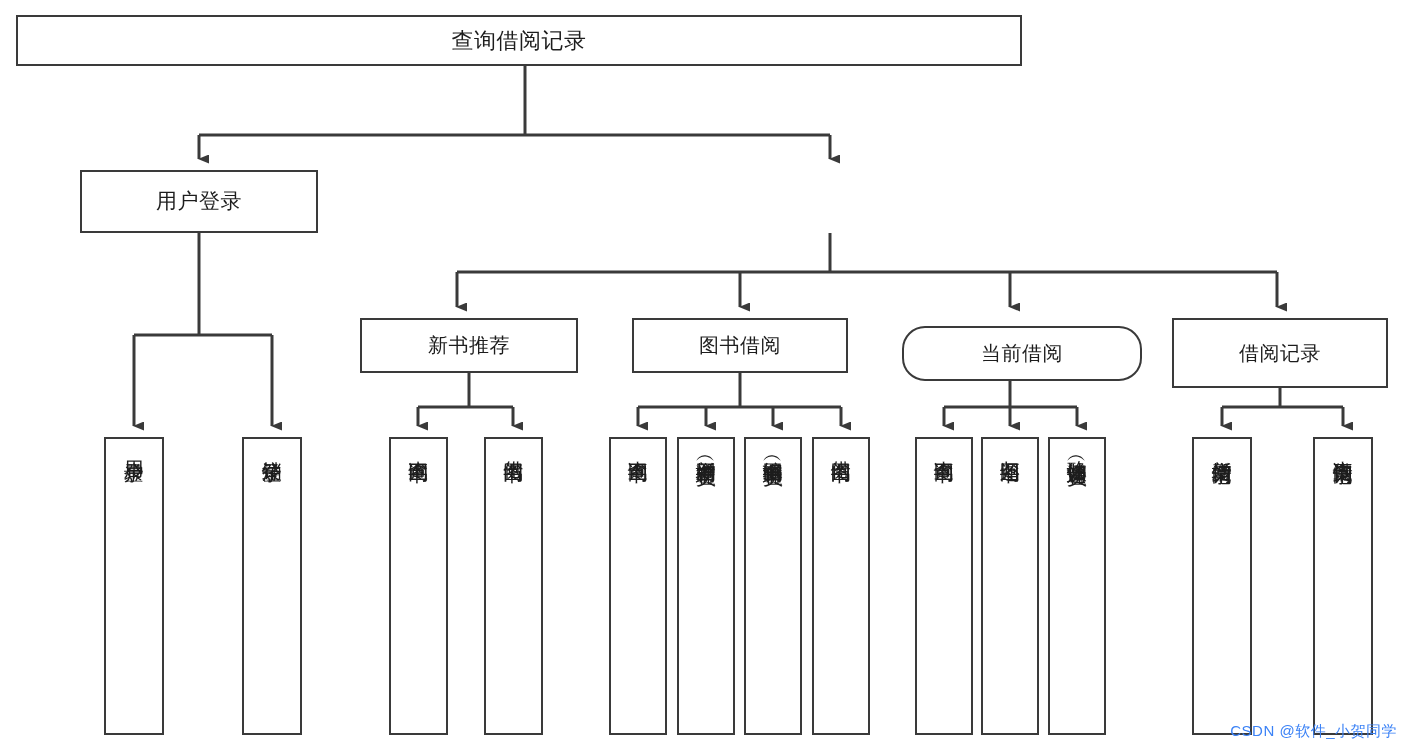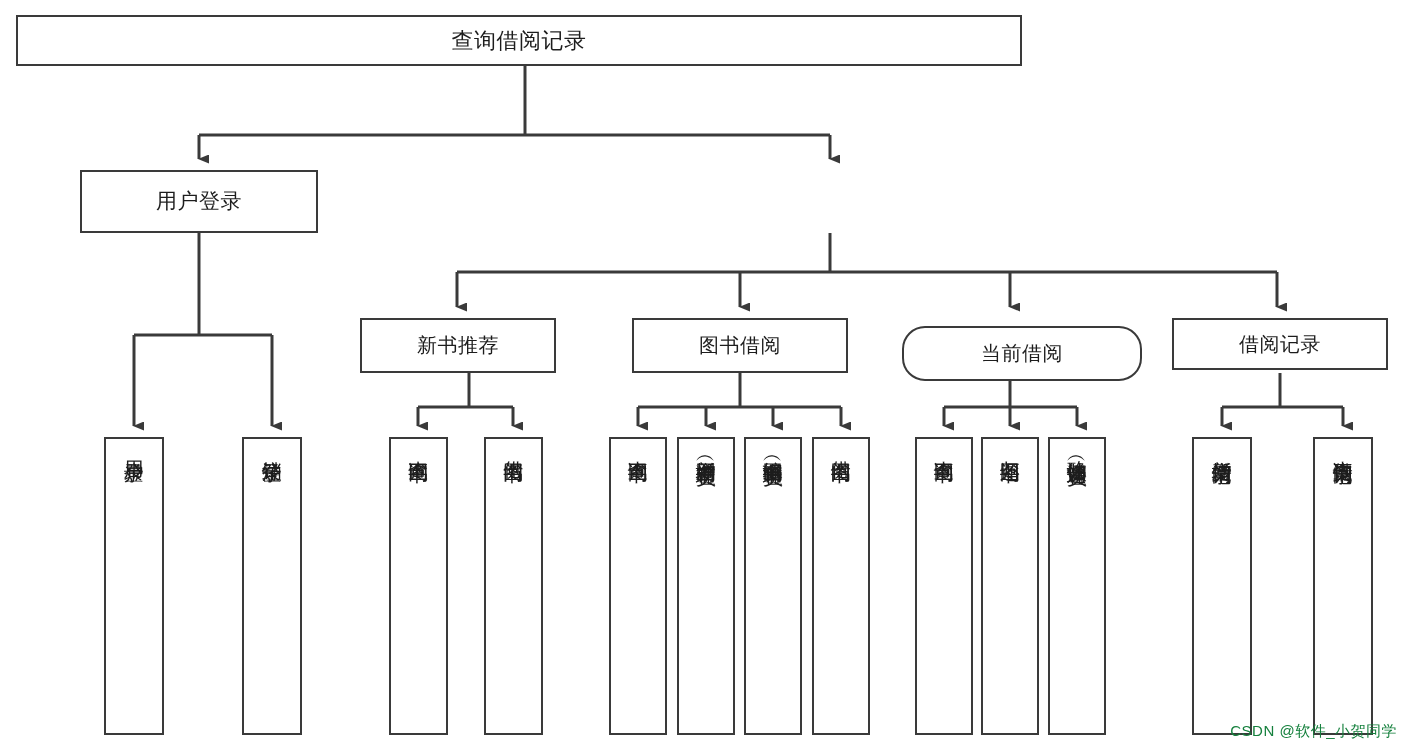--- a/index.html
+++ b/index.html
@@ -60,21 +60,21 @@
     line-height: 1.12;
     letter-spacing: 1px;
     white-space: normal;
     max-height: 286px;
   }
   .watermark {
     position: absolute;
     right: 8px;
     bottom: 6px;
     font-size: 15px;
-    color: #15803d;
+    color: #3b82f6;
     letter-spacing: 0.5px;
     white-space: nowrap;
     user-select: none;
   }
 </style>
 </head>
 <body>
 
 <div id="diagram">
 
@@ -131,30 +131,30 @@
   </svg>
 
   <div class="node root" style="left: 16px; top: 15px; width: 1006px; height: 51px;">
     <span class="lbl">查询借阅记录</span>
   </div>
 
   <div class="node lvl1" style="left: 80px; top: 170px; width: 238px; height: 63px;">
     <span class="lbl">用户登录</span>
   </div>
 
-  <div class="node lvl2" style="left: 360px; top: 318px; width: 196px; height: 55px;">
+  <div class="node lvl2" style="left: 360px; top: 318px; width: 218px; height: 55px;">
     <span class="lbl">新书推荐</span>
   </div>
   <div class="node lvl2" style="left: 632px; top: 318px; width: 216px; height: 55px; text-align: right;">
     <span class="lbl">图书借阅</span>
   </div>
   <div class="node lvl2" style="left: 902px; top: 326px; width: 240px; height: 55px; border-radius: 23px;">
     <span class="lbl">当前借阅</span>
   </div>
-  <div class="node lvl2" style="left: 1172px; top: 318px; width: 216px; height: 52px;">
+  <div class="node lvl2" style="left: 1172px; top: 318px; width: 216px; height: 70px;">
     <span class="lbl">借阅记录</span>
   </div>
 
   <div class="node leaf" style="left: 104px; top: 437px; width: 60px; height: 298px;">
     <span class="lbl">用户登录</span>
   </div>
   <div class="node leaf" style="left: 242px; top: 437px; width: 60px; height: 298px;">
     <span class="lbl">注销登录</span>
   </div>
   <div class="node leaf" style="left: 389px; top: 437px; width: 59px; height: 298px;">

